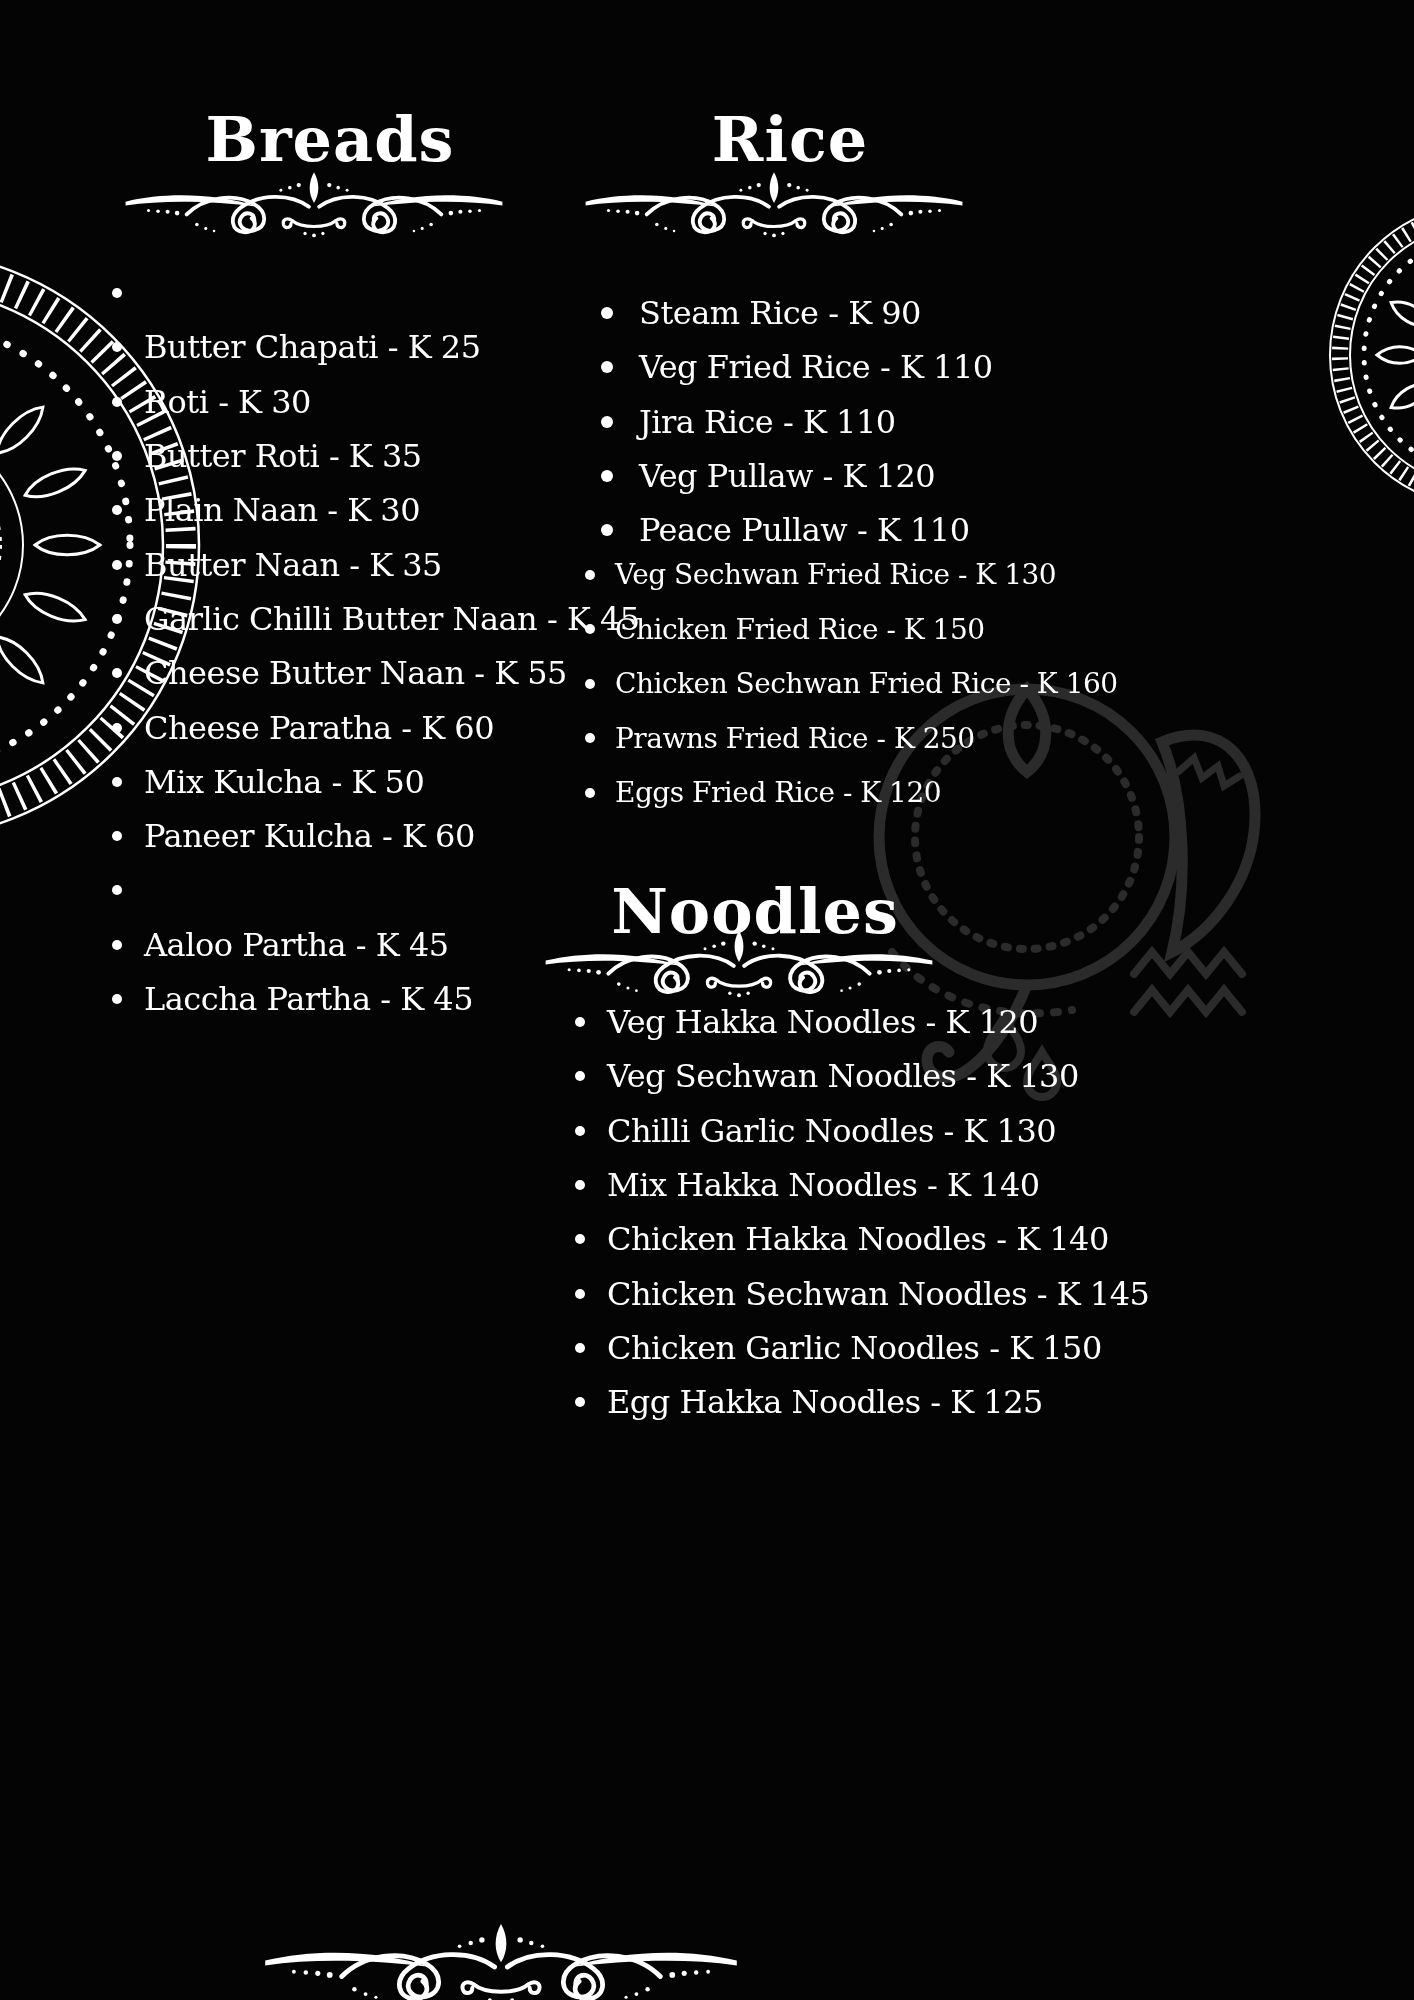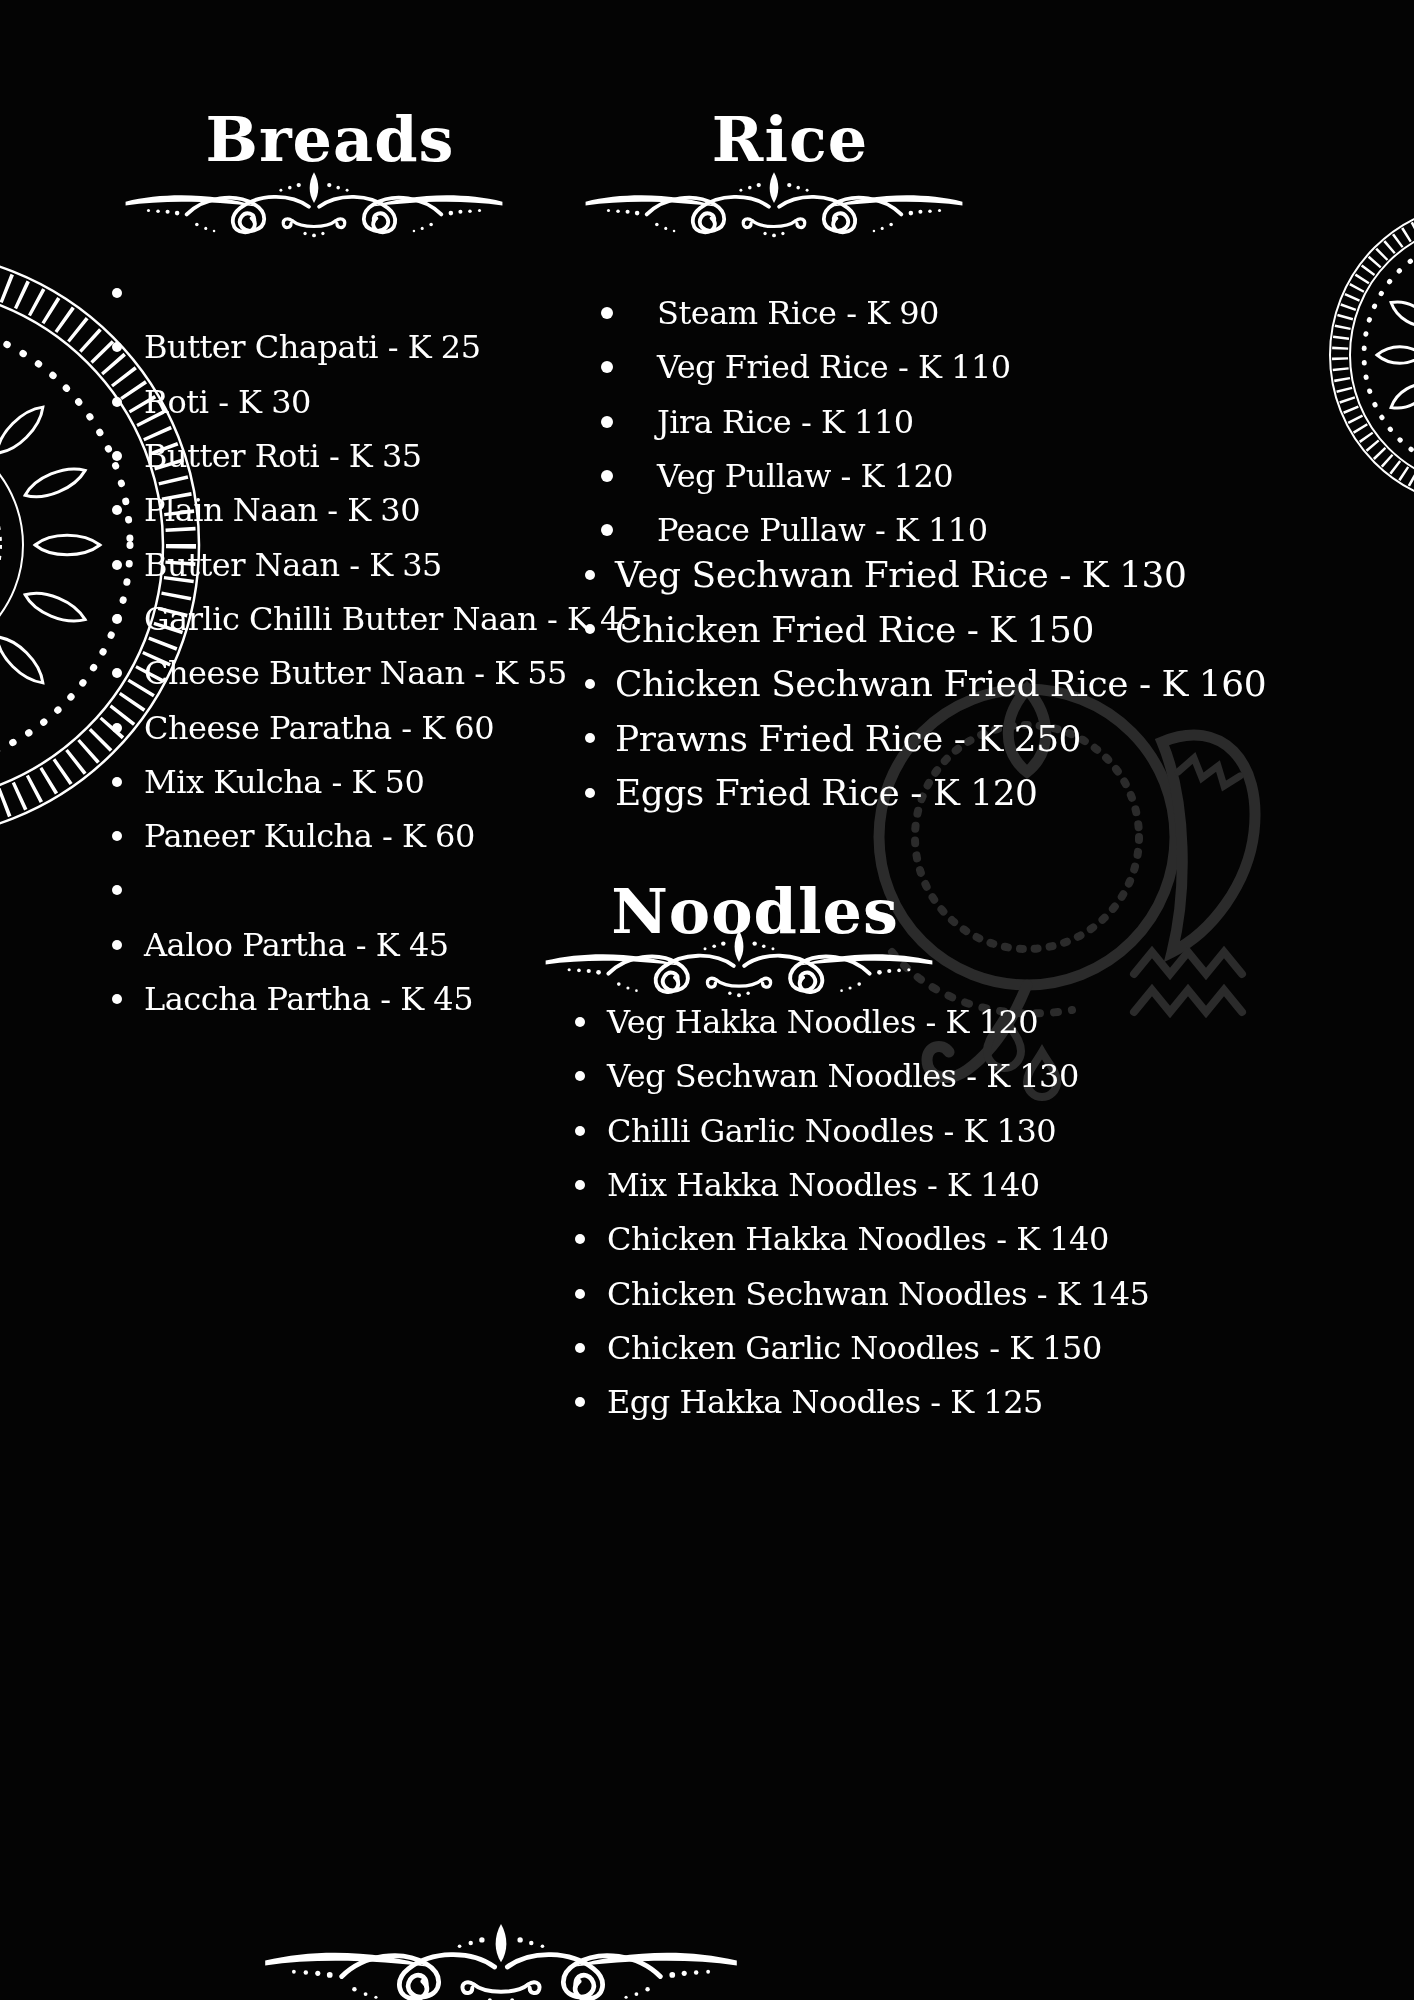--- a/index.html
+++ b/index.html
@@ -26,22 +26,22 @@
   
   .breads-title  { left:123px; top:90px;  width:382px; }
   .breads-divider{ left:123px; top:166px; width:382px; }
   .breads-list   { left:112px; top:266px; }
   
   .rice-title    { left:583px; top:90px;  width:382px; }
   .rice-divider  { left:583px; top:166px; width:382px; }
   .rice-list     { left:585px; top:286px; }
   .rice-list li  { height:64px; font-size:38px; }
   .rice-list li .bullet { width:12px; height:12px; margin-right:26px; }
-  .rice-list li:nth-child(-n+5) { padding-left:16px;gap:18px; }
-  .rice-list li:nth-child(n+6)  { height:54.5px; font-size:36px;align-items:center; }
+  .rice-list li:nth-child(-n+5) { padding-left:16px; }
+  .rice-list li:nth-child(n+6)  { height:54.5px; font-size:28px;align-items:center; }
   .rice-list li:nth-child(n+6) .bullet { width:10px; height:10px; margin-right:20px; }
   .rice-list li:nth-child(6) { margin-top:-10px; }
   
   .noodles-title  { left:545px; top:862px; width:388px; }
   .noodles-divider{ left:543px; top:924px; width:392px; }
   .noodles-list   { left:575px; top:995px;text-align:right; }
   .noodles-list li{ height:54.6px; }
   
   .mandala-left  { left:-415px; top:225px; width:640px; height:640px; }
   .mandala-right { right:-228px; top:195px; width:320px; height:320px; }

